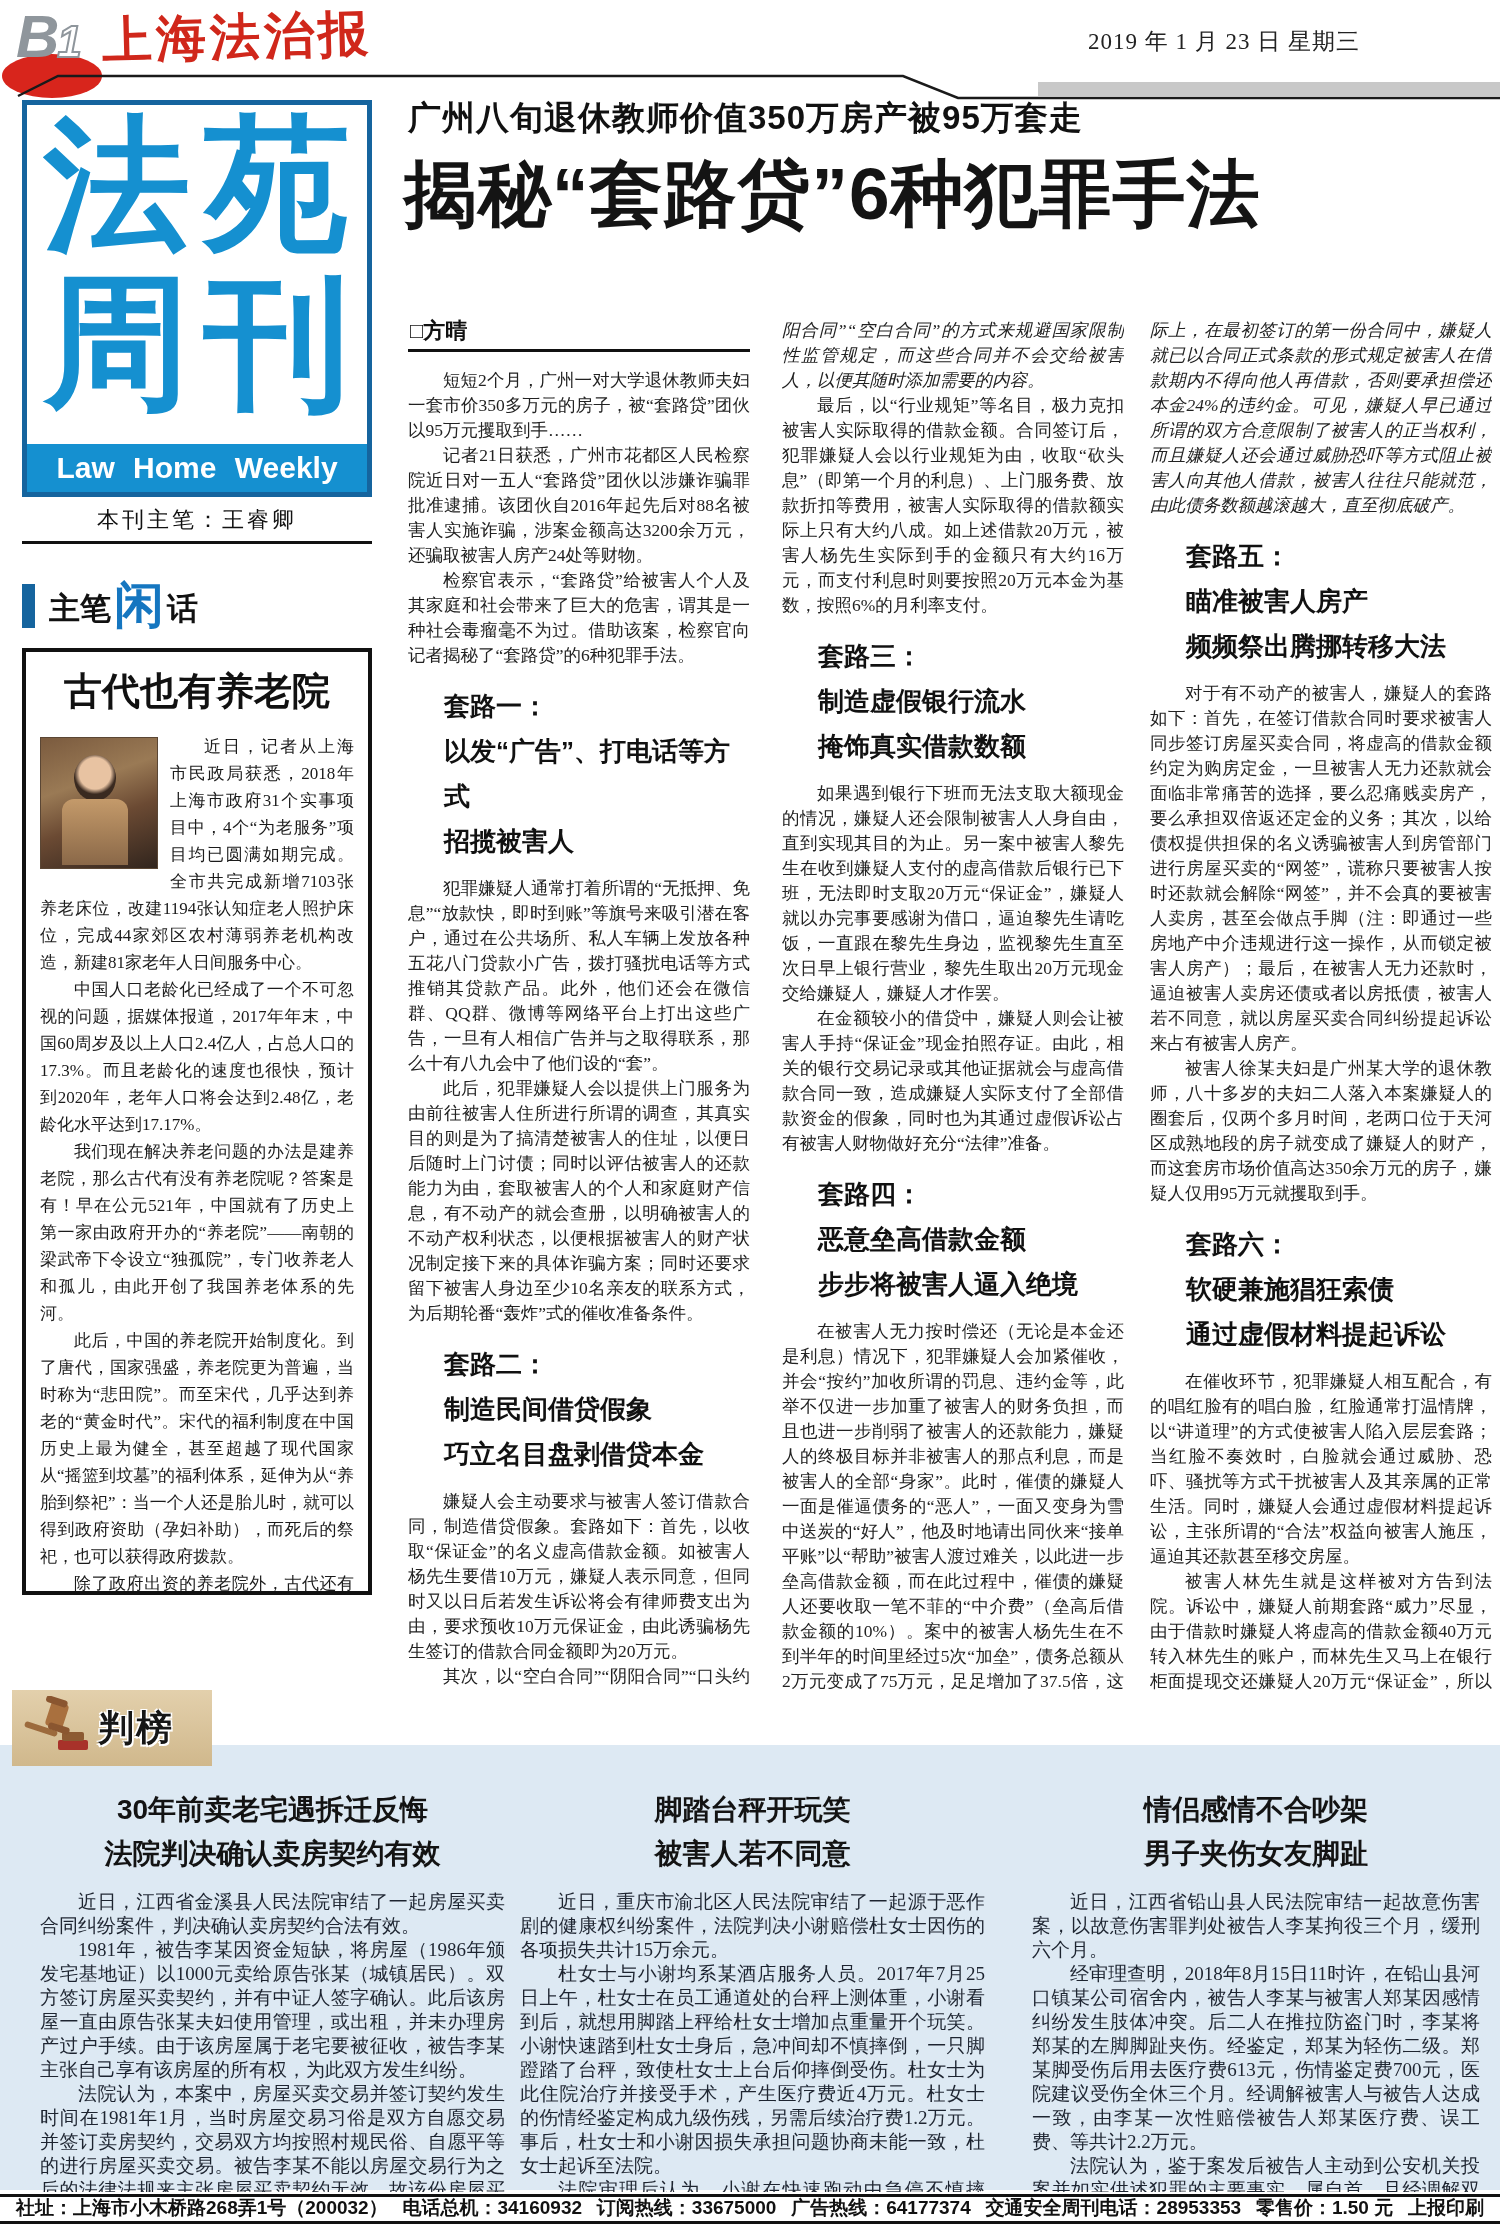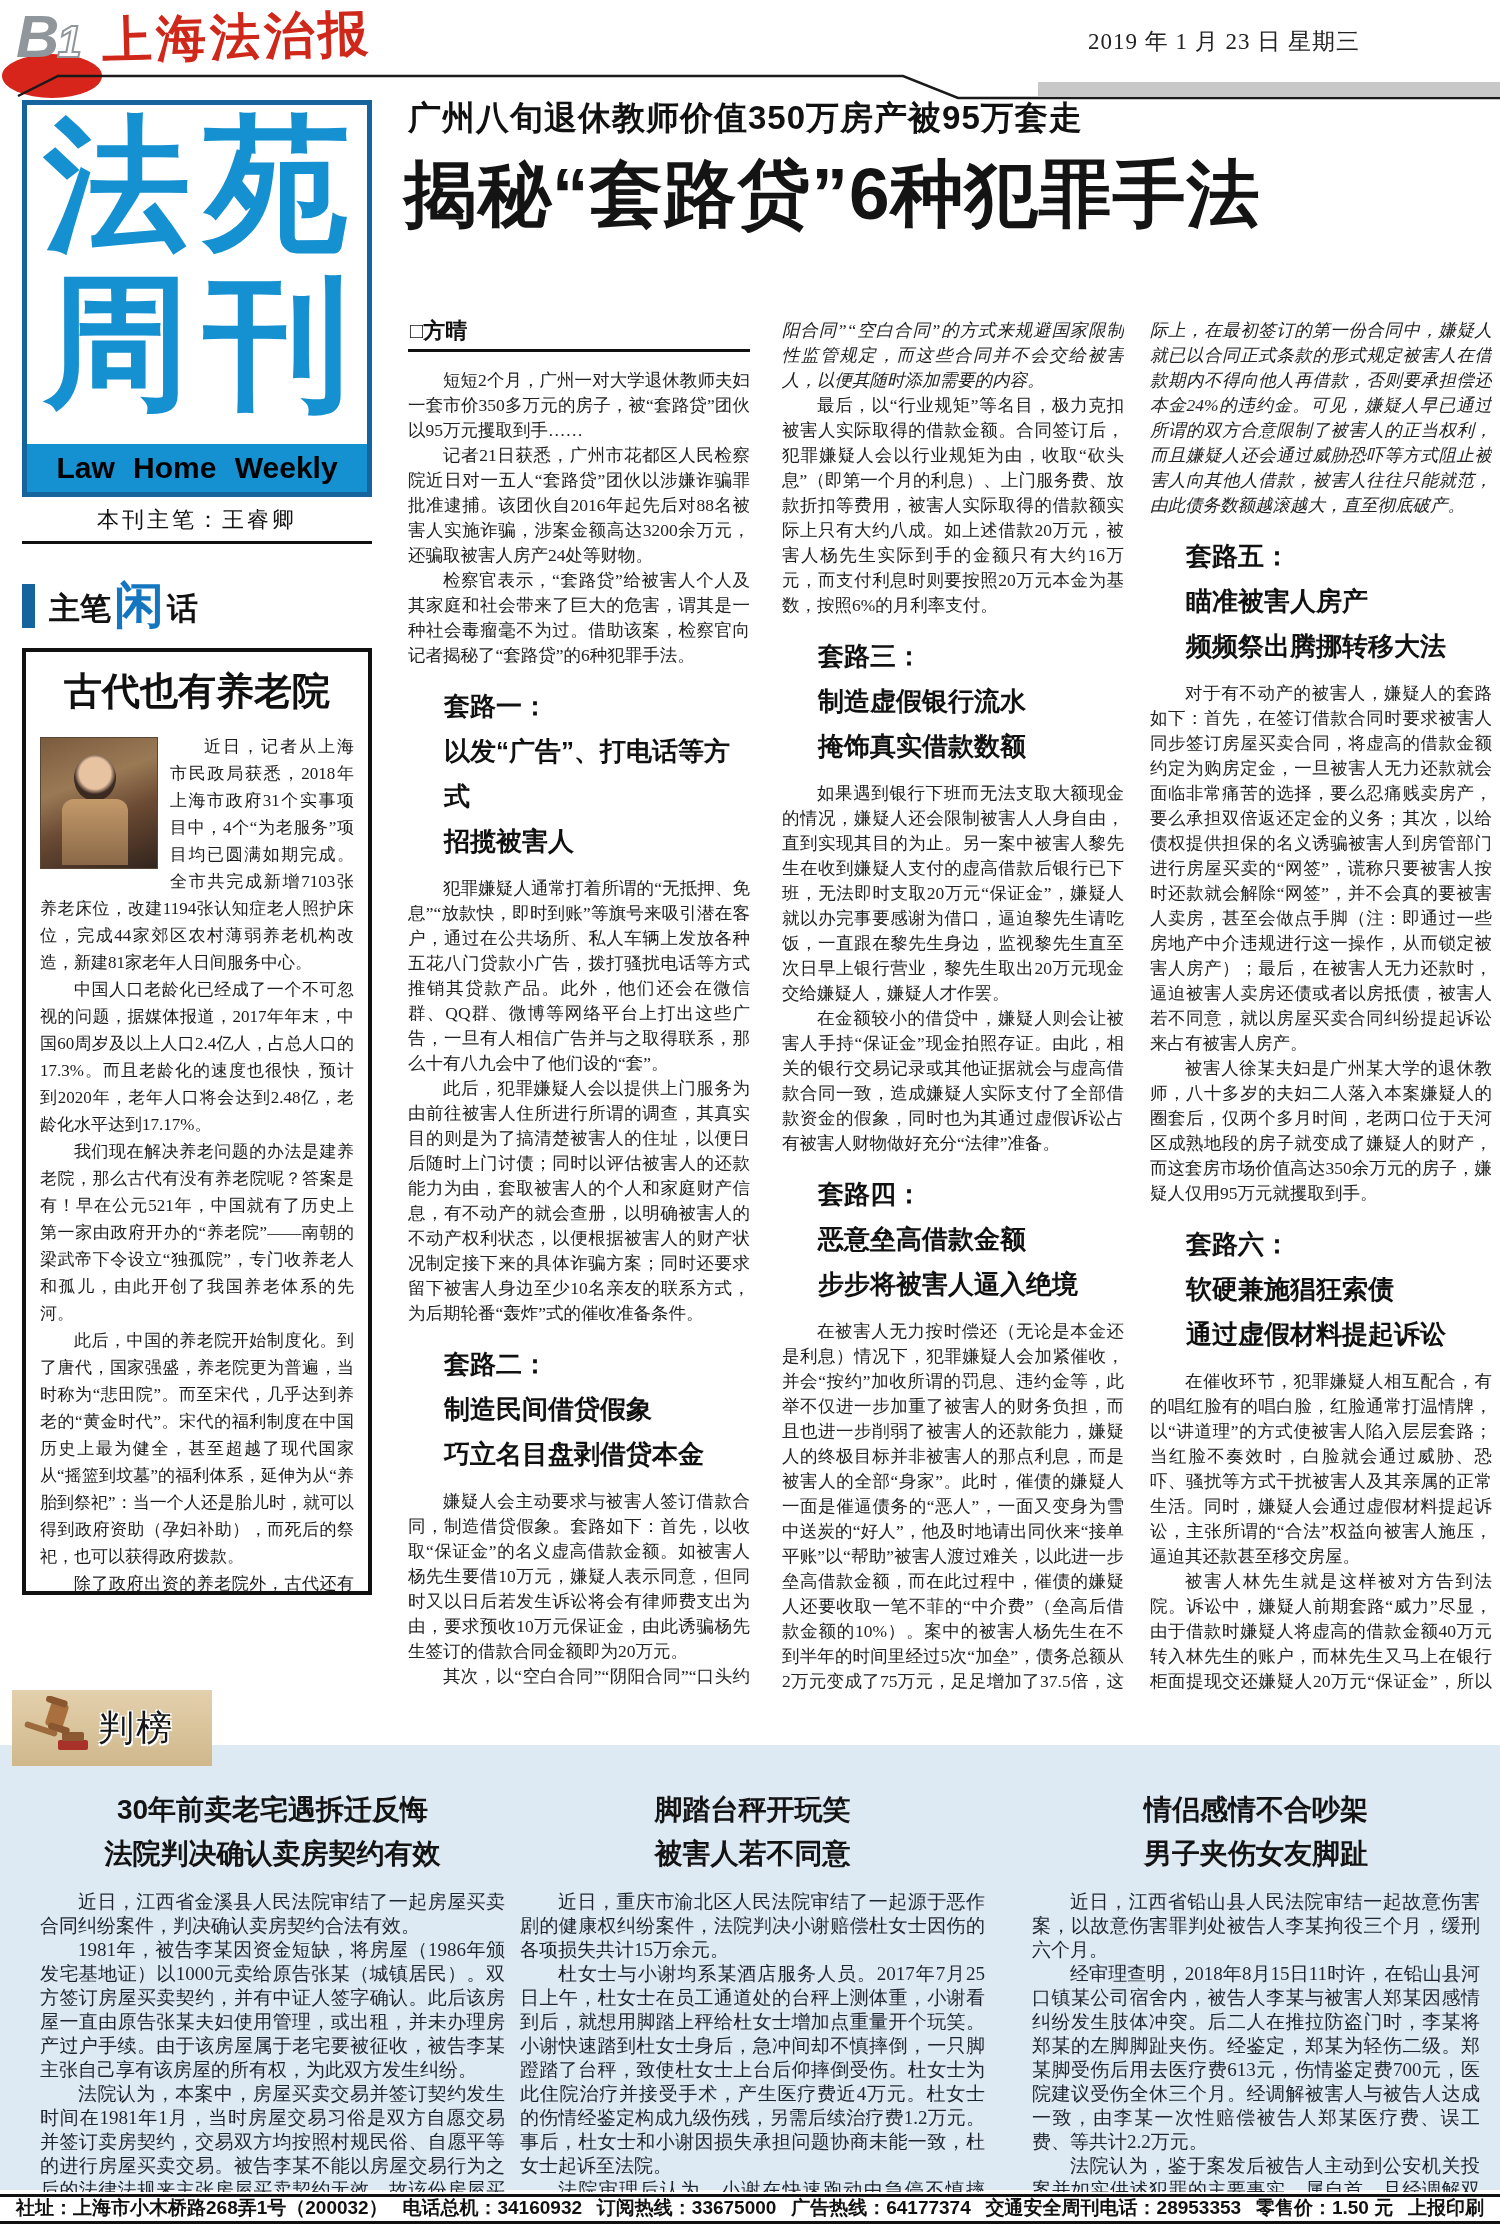--- a/index.html
+++ b/index.html
@@ -13,21 +13,21 @@
   .paper-name{position:absolute;left:102px;top:4px;font-size:50px;font-weight:bold;color:#d0271b;
               font-family:"Liberation Serif",serif;transform:rotate(-1.5deg);letter-spacing:4px;}
   .issue-date{position:absolute;left:1088px;top:26px;font-size:23px;letter-spacing:1px;color:#222;}
   .date-bar{position:absolute;left:1038px;top:82px;width:462px;height:14px;background:#c8c8c8;}
   .head-rule{position:absolute;left:0;top:0;width:1500px;height:120px;}
   
   .weekly-box{position:absolute;left:22px;top:100px;width:350px;height:397px;border:5px solid #15649e;
               box-sizing:border-box;background:#fff;}
   .weekly-big{font-family:"Liberation Sans",sans-serif;font-weight:bold;color:#1590d0;font-size:146px;
               line-height:1.07;text-align:center;letter-spacing:14px;padding-left:14px;margin-top:2px;}
-  .weekly-en{position:absolute;left:0;bottom:0;width:100%;height:48px;background:#1590d0;color:#000000;
+  .weekly-en{position:absolute;left:0;bottom:0;width:100%;height:48px;background:#1590d0;color:#ffffff;
              font-family:"Liberation Sans",sans-serif;font-weight:bold;font-size:30px;line-height:48px;
              text-align:center;word-spacing:10px;}
   .editor-line{position:absolute;left:22px;top:505px;width:350px;text-align:center;
                font-family:"Liberation Sans",sans-serif;font-size:22px;letter-spacing:3px;color:#111;}
   .side-rule{position:absolute;left:22px;top:541px;width:350px;height:3px;background:#111;}
   .badge{position:absolute;left:22px;top:583px;display:flex;align-items:flex-end;}
   .badge-block{width:13px;height:44px;background:#15649e;margin-right:14px;}
   .badge-t1,.badge-t3{font-family:"Liberation Sans",sans-serif;font-weight:bold;font-size:31px;color:#111;line-height:1;padding-bottom:4px;}
   .badge-t2{font-family:"Liberation Serif",serif;font-weight:bold;font-size:50px;color:#1576c0;line-height:.9;margin:0 3px;}
   .essay-box{position:absolute;left:22px;top:648px;width:350px;height:947px;border:4px solid #111;
@@ -56,21 +56,21 @@
   .sec-h{font-family:"Liberation Sans",sans-serif;font-weight:bold;font-size:26px;line-height:45px;
          margin:16px 0 12px 36px;white-space:pre-line;color:#111;}
   #col1{left:408px;top:368px;height:1322px;}
   #col2{left:782px;top:318px;height:1372px;}
   #col3{left:1150px;top:318px;height:1372px;}
   
   .verdict-panel{position:absolute;left:0;top:1745px;width:1500px;height:445px;background:#dde9f3;}
   .verdict-banner{position:absolute;left:12px;top:1690px;width:200px;height:76px;
         background:linear-gradient(180deg,#e3d0ac,#d0b88c);display:flex;align-items:center;padding:2px 6px;
         box-sizing:border-box;}
-  .banner-label{font-family:"Liberation Sans",sans-serif;font-weight:400;font-size:36px;color:#161616;
+  .banner-label{font-family:"Liberation Sans",sans-serif;font-weight:700;font-size:36px;color:#161616;
         letter-spacing:2px;margin-left:6px;
         text-shadow:1.5px 1.5px 0 #fff,-1.5px -1.5px 0 #fff,1.5px -1.5px 0 #fff,-1.5px 1.5px 0 #fff;}
   .v-article{position:absolute;top:1788px;}
   #va1{left:40px;width:465px;}
   #va2{left:520px;width:465px;}
   #va3{left:1032px;width:448px;}
   .v-title{text-align:center;font-family:"Liberation Sans",sans-serif;font-weight:bold;font-size:28px;
            line-height:44px;color:#131313;}
   .v-body{margin-top:14px;height:302px;overflow:hidden;}
   .v-body p{font-size:19px;line-height:24px;text-align:justify;text-indent:2em;margin:0;color:#1d2430;}

